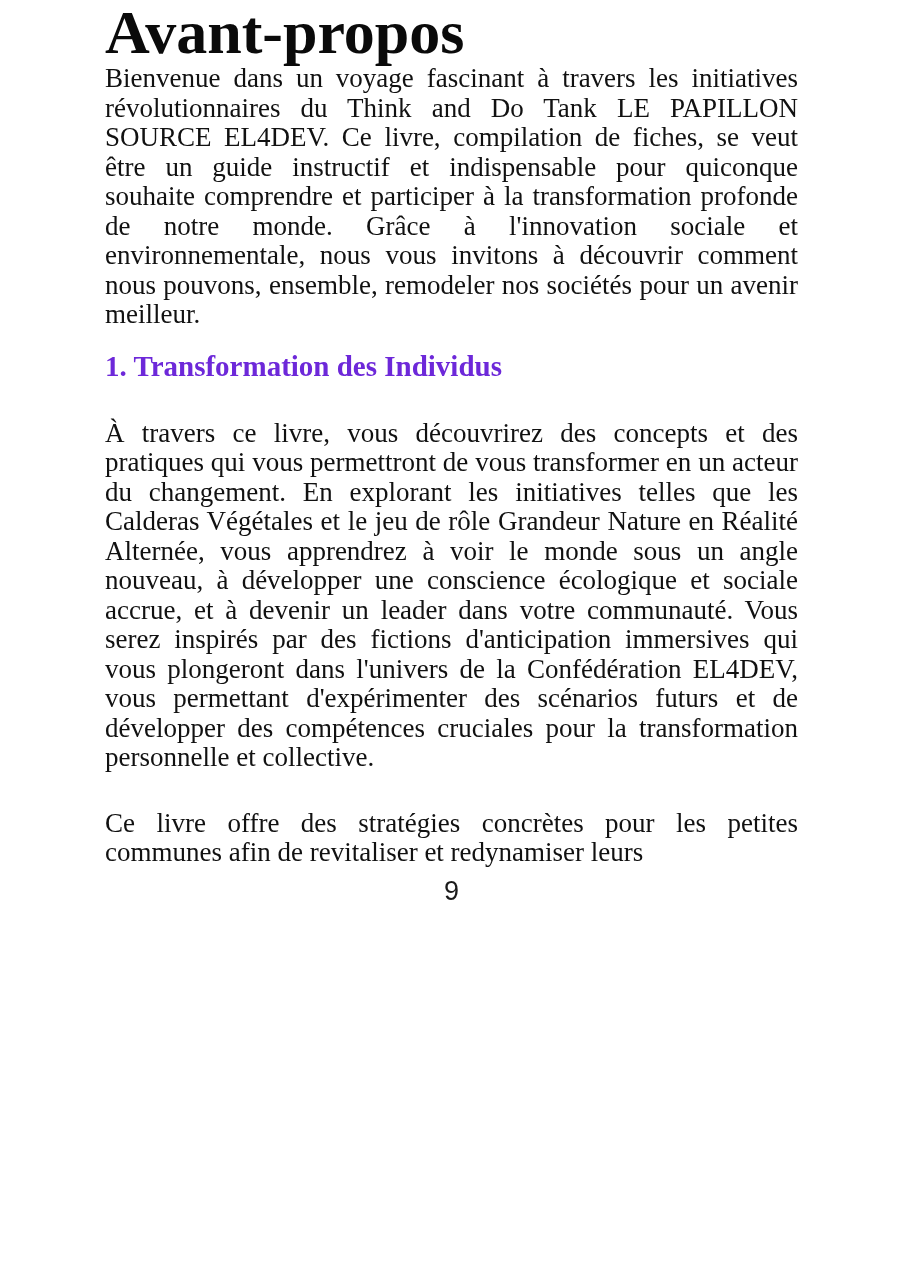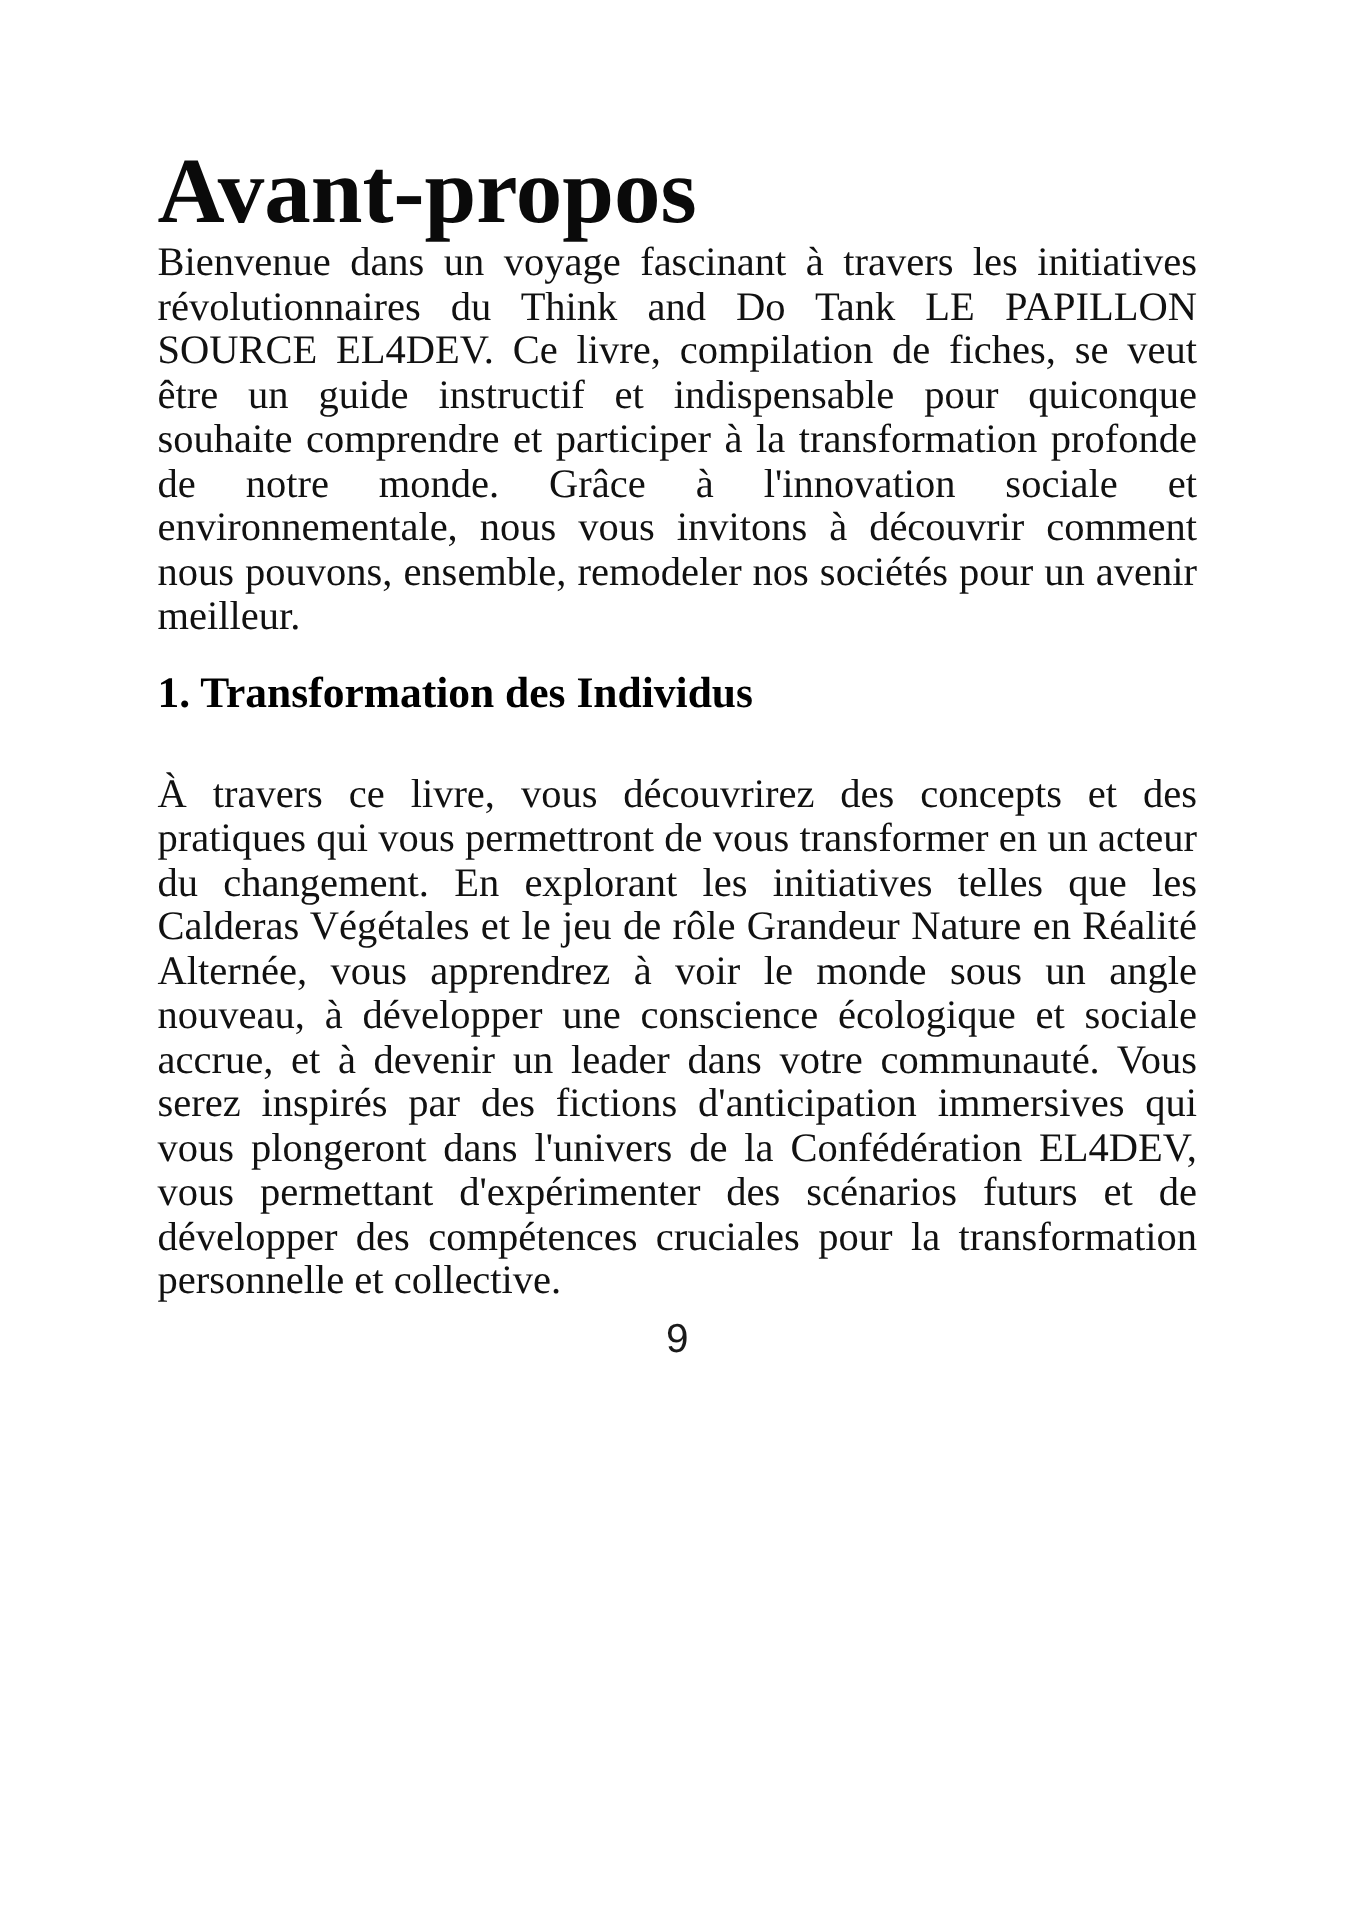--- a/index.html
+++ b/index.html
@@ -13,21 +13,20 @@
     height: 1280px;
     background: #ffffff;
     overflow: hidden;
     font-family: "Liberation Serif", "DejaVu Serif", serif;
     color: #0c0c0c;
     box-sizing: border-box;
     padding: 0 105px;
   }
   .doc-title {
     margin: 0;
-    padding-top: 96px;
     font-size: 62px;
     line-height: 64px;
     font-weight: bold;
     letter-spacing: 0px;
     color: #0a0a0a;
   }
   .body-par {
     margin: 0;
     font-size: 27px;
     line-height: 29.5px;
@@ -35,21 +34,21 @@
     hyphens: none;
     color: #111111;
   }
   .intro {
   }
   .section-heading {
     margin: 19px 0 0 0;
     font-size: 29px;
     line-height: 34px;
     font-weight: bold;
-    color: #000000;
+    color: #6d28d9;
   }
   .after-heading {
     margin-top: 36px;
   }
   .page-number {
     margin-top: 8px;
     text-align: center;
     font-family: "Liberation Sans", "DejaVu Sans", sans-serif;
     font-size: 27px;
     line-height: 30px;
@@ -62,15 +61,16 @@
 <div class="page">
   <h1 class="doc-title">Avant-propos</h1>
 
   <p class="body-par intro">Bienvenue dans un voyage fascinant à travers les initiatives révolutionnaires du Think and Do Tank LE PAPILLON SOURCE EL4DEV. Ce livre, compilation de fiches, se veut être un guide instructif et indispensable pour quiconque souhaite comprendre et participer à la transformation profonde de notre monde. Grâce à l'innovation sociale et environnementale, nous vous invitons à découvrir comment nous pouvons, ensemble, remodeler nos sociétés pour un avenir meilleur.</p>
 
   <h2 class="section-heading">1. Transformation des Individus</h2>
 
   <p class="body-par after-heading">À travers ce livre, vous découvrirez des concepts et des pratiques qui vous permettront de vous transformer en un acteur du changement. En explorant les initiatives telles que les Calderas Végétales et le jeu de rôle Grandeur Nature en Réalité Alternée, vous apprendrez à voir le monde sous un angle nouveau, à développer une conscience écologique et sociale accrue, et à devenir un leader dans votre communauté. Vous serez inspirés par des fictions d'anticipation immersives qui vous plongeront dans l'univers de la Confédération EL4DEV, vous permettant d'expérimenter des scénarios futurs et de développer des compétences cruciales pour la transformation personnelle et collective.</p>
 
 
+  <p class="body-par after-heading">Ce livre offre des stratégies concrètes pour les petites communes afin de revitaliser et redynamiser leurs</p>
 
   <div class="page-number">9</div>
 </div>
 
 </body></html>

